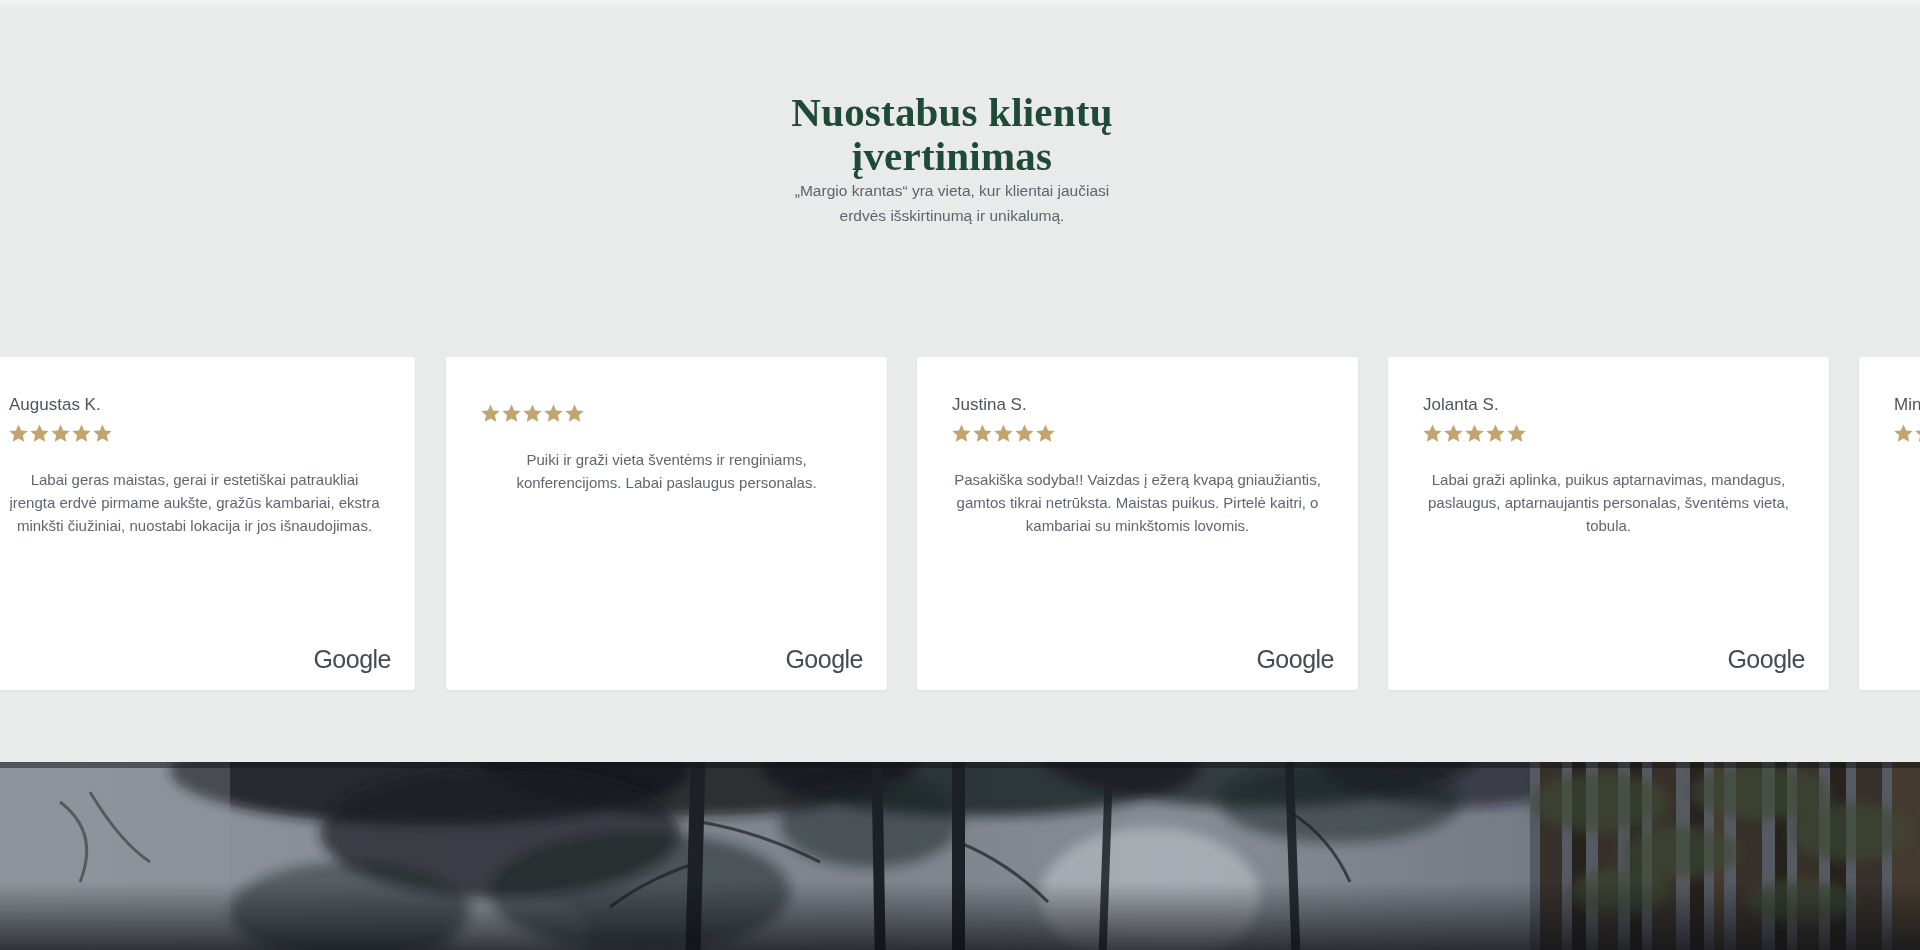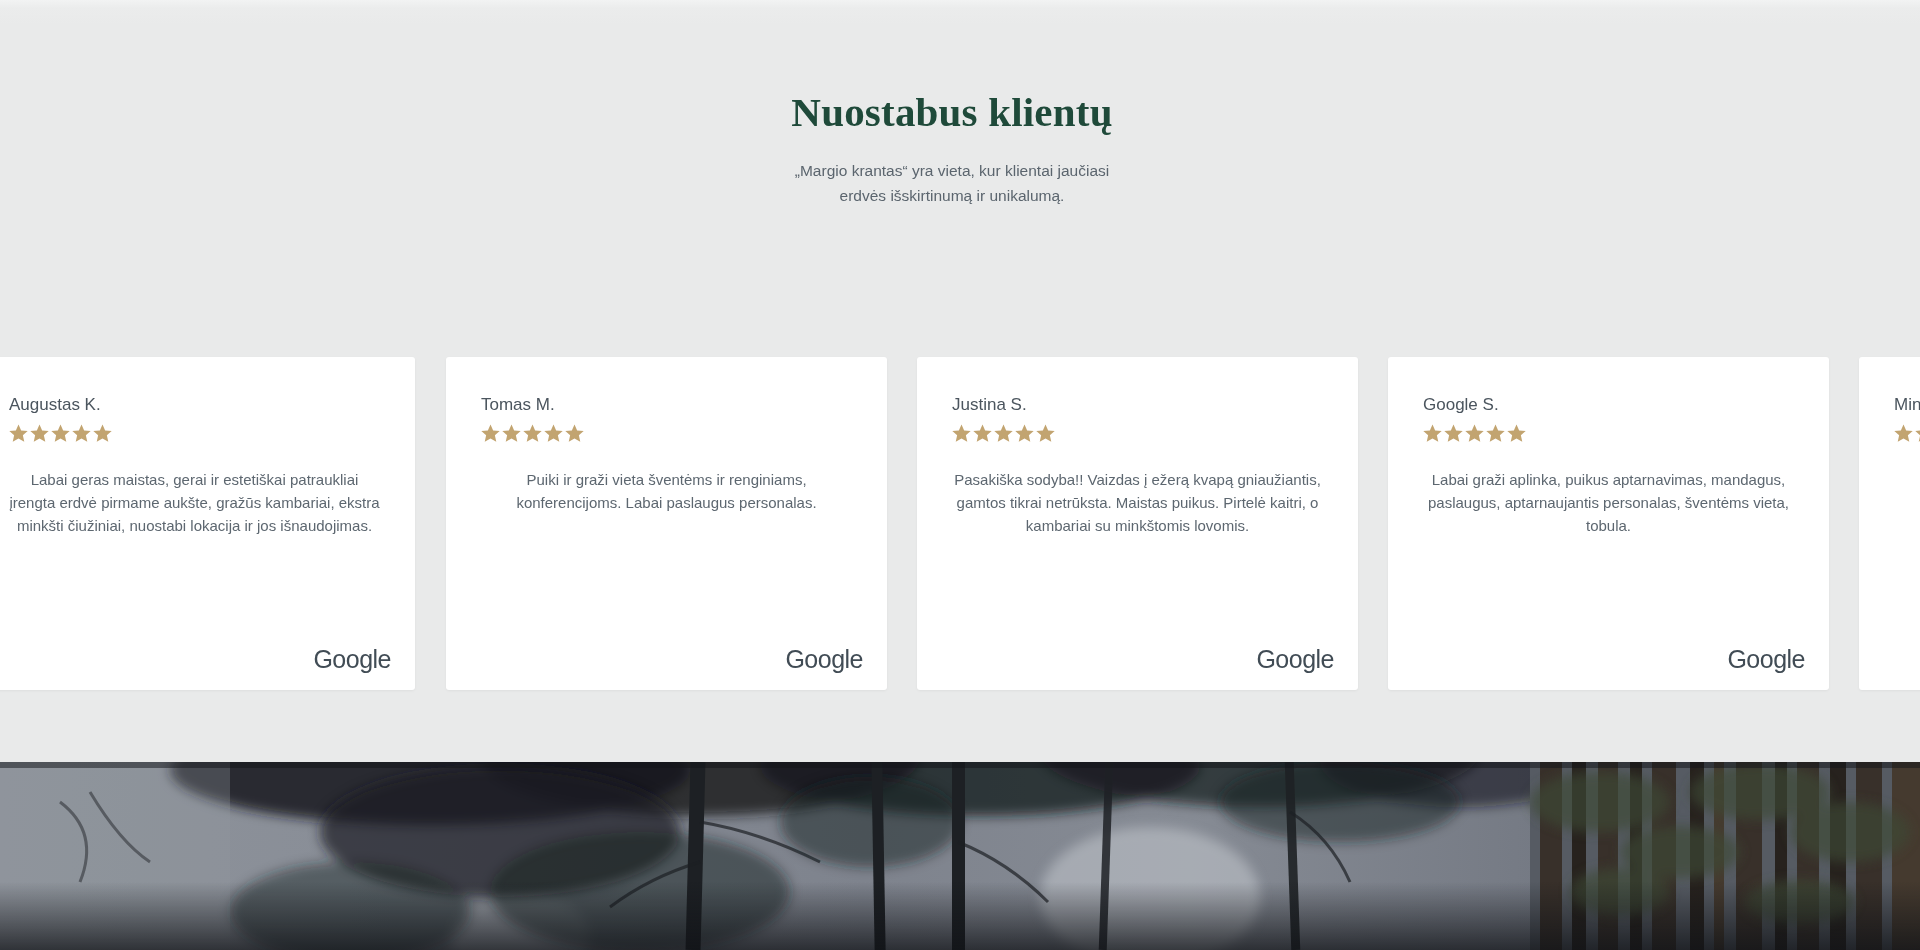--- a/index.html
+++ b/index.html
@@ -14,21 +14,21 @@
     background:linear-gradient(180deg,#f2f3f3 0px,#ebecec 8px,#e9eaea 24px);
   }
   .header{position:absolute;top:90px;left:0;width:1904px;text-align:center;}
   .title{
     margin:0;font-family:"Liberation Serif","DejaVu Serif",serif;
     font-weight:700;font-size:41px;line-height:44px;color:#1f4a3a;
     letter-spacing:.2px;
   }
   .title .line{display:block;}
   .subtitle{
-    margin-top:24px;font-size:15.5px;line-height:25px;color:#5b656e;
+    font-size:15.5px;line-height:25px;color:#5b656e;
   }
   
   .carousel{position:absolute;top:0;left:0;width:1920px;height:788px;}
   .card{
     position:absolute;top:357px;width:441px;height:333px;
     background:#ffffff;border-radius:3px;box-sizing:border-box;
     padding:38px 35px 0 35px;
     box-shadow:0 1px 3px rgba(0,0,0,.05);
   }
   .card-1{left:-26px;}
@@ -53,20 +53,21 @@
   .forest svg{display:block;}
 </style>
 </head>
 <body>
 
 <div class="testimonials">
 
   <div class="header">
     <h2 class="title">
       <span class="line">Nuostabus klientų</span>
+      <span class="line">įvertinimas</span>
     </h2>
     <div class="subtitle">
       <div>„Margio krantas“ yra vieta, kur klientai jaučiasi</div>
       <div>erdvės išskirtinumą ir unikalumą.</div>
     </div>
   </div>
 
   <div class="carousel">
 
     <article class="card card-1">
@@ -96,21 +97,20 @@
             <svg viewBox="0 0 20 19">
               <polygon points="10,0.5 12.8,6.8 19.7,7.4 14.6,12 16.1,18.7 10,15.2 3.9,18.7 5.4,12 0.3,7.4 7.2,6.8"></polygon>
             </svg>
           </span>
       </div>
       <p class="review">Labai geras maistas, gerai ir estetiškai patraukliai įrengta erdvė pirmame aukšte, gražūs kambariai, ekstra minkšti čiužiniai, nuostabi lokacija ir jos išnaudojimas.</p>
       <div class="google">Google</div>
     </article>
 
     <article class="card card-2">
-      <div class="reviewer">Tomas M.</div>
       <div class="stars">
         <span class="star">
             <svg viewBox="0 0 20 19">
               <polygon points="10,0.5 12.8,6.8 19.7,7.4 14.6,12 16.1,18.7 10,15.2 3.9,18.7 5.4,12 0.3,7.4 7.2,6.8"></polygon>
             </svg>
           </span>
         <span class="star">
             <svg viewBox="0 0 20 19">
               <polygon points="10,0.5 12.8,6.8 19.7,7.4 14.6,12 16.1,18.7 10,15.2 3.9,18.7 5.4,12 0.3,7.4 7.2,6.8"></polygon>
             </svg>
@@ -162,21 +162,21 @@
             <svg viewBox="0 0 20 19">
               <polygon points="10,0.5 12.8,6.8 19.7,7.4 14.6,12 16.1,18.7 10,15.2 3.9,18.7 5.4,12 0.3,7.4 7.2,6.8"></polygon>
             </svg>
           </span>
       </div>
       <p class="review">Pasakiška sodyba!! Vaizdas į ežerą kvapą gniaužiantis, gamtos tikrai netrūksta. Maistas puikus. Pirtelė kaitri, o kambariai su minkštomis lovomis.</p>
       <div class="google">Google</div>
     </article>
 
     <article class="card card-4">
-      <div class="reviewer">Google S.</div>
+      <div class="reviewer">Jolanta S.</div>
       <div class="stars">
         <span class="star">
             <svg viewBox="0 0 20 19">
               <polygon points="10,0.5 12.8,6.8 19.7,7.4 14.6,12 16.1,18.7 10,15.2 3.9,18.7 5.4,12 0.3,7.4 7.2,6.8"></polygon>
             </svg>
           </span>
         <span class="star">
             <svg viewBox="0 0 20 19">
               <polygon points="10,0.5 12.8,6.8 19.7,7.4 14.6,12 16.1,18.7 10,15.2 3.9,18.7 5.4,12 0.3,7.4 7.2,6.8"></polygon>
             </svg>

